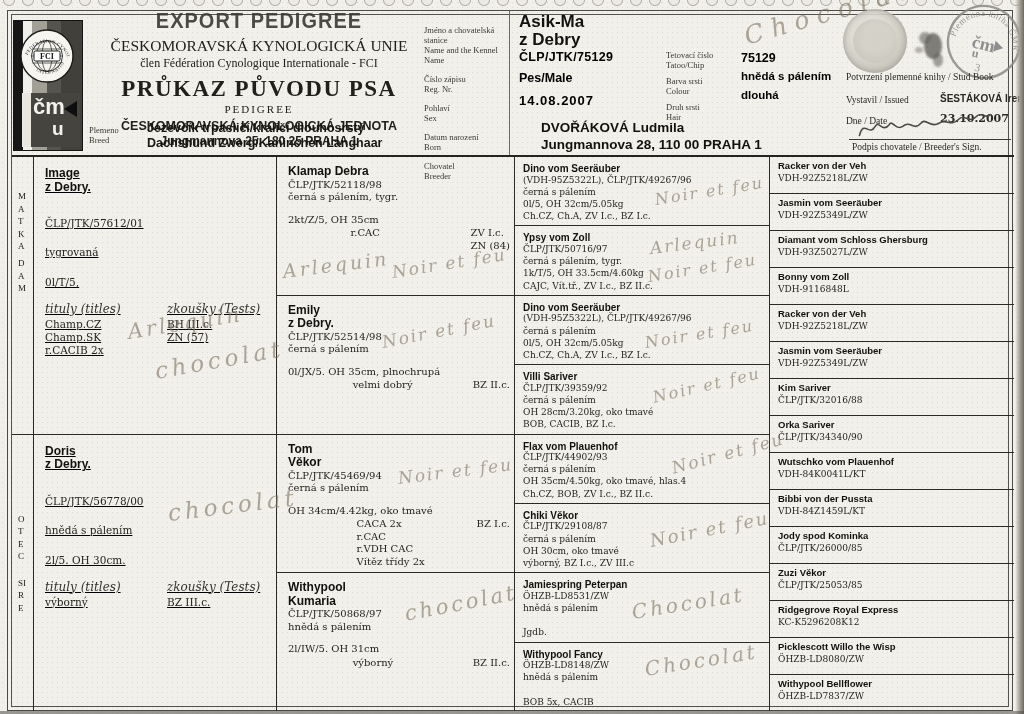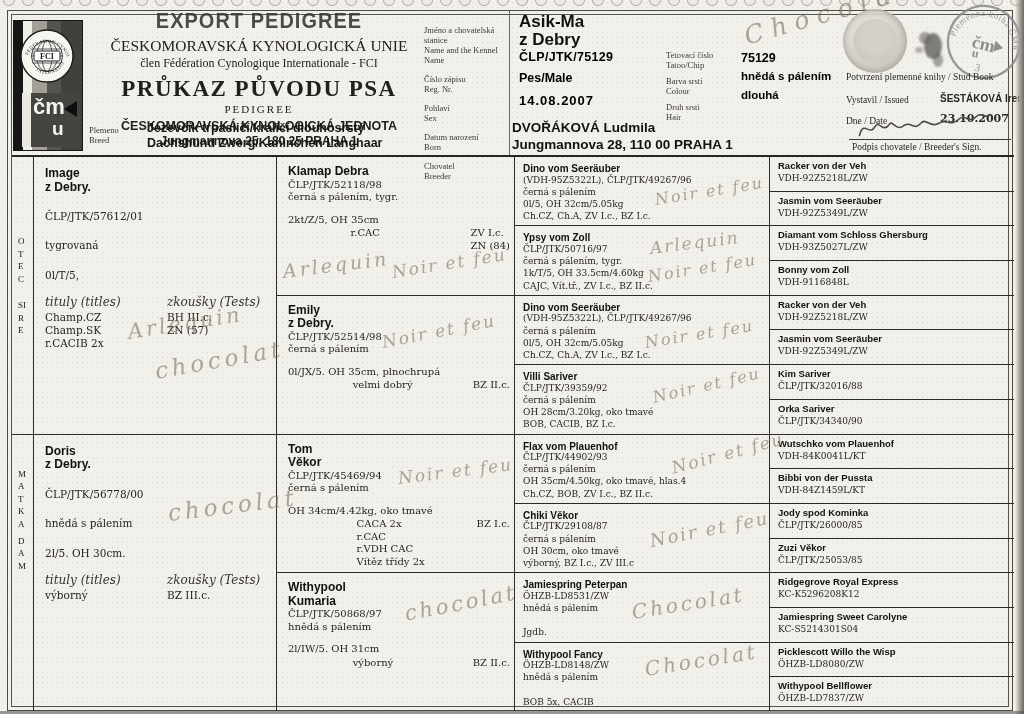--- a/index.html
+++ b/index.html
@@ -51,21 +51,21 @@
 
   .flabels{position:absolute;left:424px;top:25px;width:88px;}
   .flabels .pair{margin-bottom:9px;}
   .hdr-vline{position:absolute;left:509px;top:11px;height:144px;border-left:1px solid #6e6b64;}
 
   .dog-name{position:absolute;left:519px;top:13px;font-size:17px;font-weight:bold;line-height:18px;color:#121110;}
   .dog-left{position:absolute;left:519px;top:50px;width:145px;}
   .dog-reg{font-size:12.5px;font-weight:bold;letter-spacing:.3px;}
   .dog-sex{font-size:12.5px;font-weight:bold;margin-top:7px;}
   .dog-born{font-size:13px;font-weight:bold;letter-spacing:1px;margin-top:8px;}
-  .dog-breeder{position:absolute;left:512px;top:119px;font-size:13.5px;font-weight:bold;line-height:17px;white-space:nowrap;color:#121110;}
+  .dog-breeder{position:absolute;left:541px;top:119px;font-size:13.5px;font-weight:bold;line-height:17px;white-space:nowrap;color:#121110;}
   .dog-midlabs{position:absolute;left:666px;top:50px;width:70px;}
   .dog-midlabs .pair{margin-bottom:6px;}
   .dog-vals{position:absolute;left:741px;top:51px;width:110px;}
   .dv1{font-size:12.5px;font-weight:bold;}
   .dv2{font-size:11.5px;font-weight:bold;margin-top:5px;white-space:nowrap;}
   .dv3{font-size:11.5px;font-weight:bold;margin-top:7px;}
 
   .emboss{position:absolute;left:843px;top:9px;width:64px;height:64px;border-radius:50%;
     background:radial-gradient(circle at 40% 35%,#dedbd3 0 30%,#c7c4bb 70%,#bab7ae);
     box-shadow:inset 0 0 6px rgba(90,88,80,.5);opacity:.9;}
@@ -83,34 +83,34 @@
   .sign-svg{position:absolute;left:855px;top:110px;transform:rotate(-3deg);}
   .sign-line{position:absolute;left:849px;top:139px;width:162px;border-top:1px solid #3a3833;}
   .sign-lab{position:absolute;left:852px;top:142px;font-family:"Liberation Serif",serif;font-size:9.5px;white-space:nowrap;color:#2a2823;}
 
   
   .ptable{position:absolute;left:12px;top:155px;width:1002px;height:554px;display:flex;
     border-top:2px solid #262522;}
   .pcol{display:flex;flex-direction:column;border-right:1.2px solid #2b2a26;}
   .pcol:last-child{border-right:none;}
   .col-strip{width:21px;}
-  .col-g1{width:242px;}
+  .col-g1{width:242px;text-decoration:underline;}
   .col-g2{width:237px;}
   .col-g3{width:254px;}
   .col-g4{flex:1;}
   .cell{flex:1;border-bottom:1px solid #2b2a26;position:relative;box-sizing:border-box;}
   .pcol .cell:last-child{border-bottom:none;}
 
   .vword{position:absolute;left:6px;width:9px;word-break:break-all;
     font-family:"Liberation Serif",serif;font-size:9px;line-height:12.5px;color:#22211d;}
 
   .nm{font-size:12px;font-weight:bold;line-height:13.5px;color:#121110;}
   .det{font-family:"DejaVu Serif",serif;font-size:10.5px;color:#26241f;line-height:13px;}
   .g1cell{padding:10px 6px 0 11px;}
-  .g1cell .reg{margin-top:16px;}
+  .g1cell .reg{margin-top:23px;}
   .g1cell .color{margin-top:16px;}
   .g1cell .info{margin-top:17px;}
   .labrow{display:flex;margin-top:13px;}
   .labcol1{width:122px;}
   .flab{font-family:"DejaVu Serif",serif;font-style:italic;font-size:12px;color:#35332e;margin-bottom:2px;}
 
   .g2cell{padding:8px 4px 0 11px;}
   .g2cell .det{font-size:10px;line-height:12.5px;}
   .g2cell .info2{margin-top:10px;}
   .achrow{display:flex;margin-top:1px;justify-content:flex-end;}
@@ -282,26 +282,26 @@
     <span class="hw" style="left: 672px; top: 458px; font-size: 17px; letter-spacing: 2px; transform: rotate(-15deg);">Noir et feu</span>
     <span class="hw" style="left: 650px; top: 530px; font-size: 18px; letter-spacing: 2px; transform: rotate(-11deg);">Noir et feu</span>
     <span class="hw" style="left: 632px; top: 600px; font-size: 20px; letter-spacing: 3px; transform: rotate(-9deg);">Chocolat</span>
     <span class="hw" style="left: 645px; top: 657px; font-size: 20px; letter-spacing: 3px; transform: rotate(-9deg);">Chocolat</span>
   </div>
 
 <div class="ptable">
 
   <div class="pcol col-strip">
     <div class="cell">
+      <div class="vword" style="top:33px">MATKA</div>
+      <div class="vword" style="top:100px">DAM</div>
+    </div>
+    <div class="cell">
       <div class="vword" style="top:78px">OTEC</div>
       <div class="vword" style="top:142px">SIRE</div>
-    </div>
-    <div class="cell">
-      <div class="vword" style="top:33px">MATKA</div>
-      <div class="vword" style="top:100px">DAM</div>
     </div>
   </div>
 
   <div class="pcol col-g1">
     <div class="cell g1cell">
       <div class="nm">
           <div>Image</div>
           <div>z Debry.</div>
         </div>
       <div class="det reg">ČLP/JTK/57612/01</div>
@@ -534,24 +534,20 @@
       </div>
     <div class="cell g4cell">
         <div class="nm4">Zuzi Věkor</div>
         <div class="det4">ČLP/JTK/25053/85</div>
       </div>
     <div class="cell g4cell">
         <div class="nm4">Ridgegrove Royal Express</div>
         <div class="det4">KC-K5296208K12</div>
       </div>
     <div class="cell g4cell">
-        <div class="nm4">Jamiespring Sweet Carolyne</div>
-        <div class="det4">KC-S5214301S04</div>
-      </div>
-    <div class="cell g4cell">
         <div class="nm4">Picklescott Willo the Wisp</div>
         <div class="det4">ÖHZB-LD8080/ZW</div>
       </div>
     <div class="cell g4cell">
         <div class="nm4">Withypool Bellflower</div>
         <div class="det4">ÖHZB-LD7837/ZW</div>
       </div>
   </div>
 </div>
 

